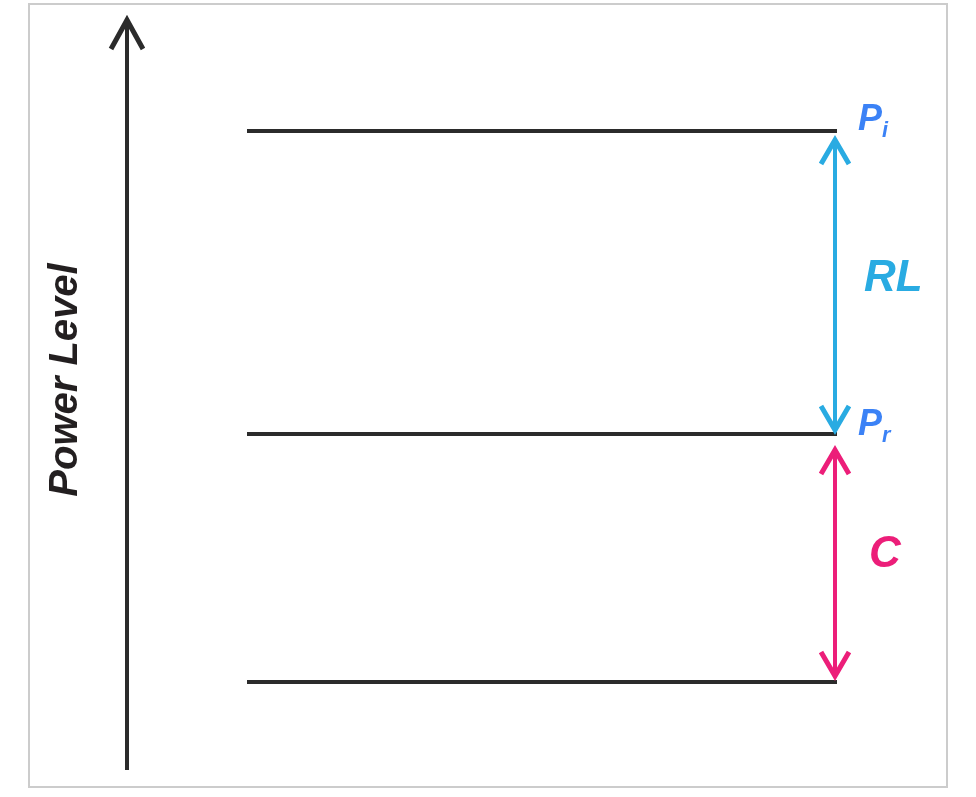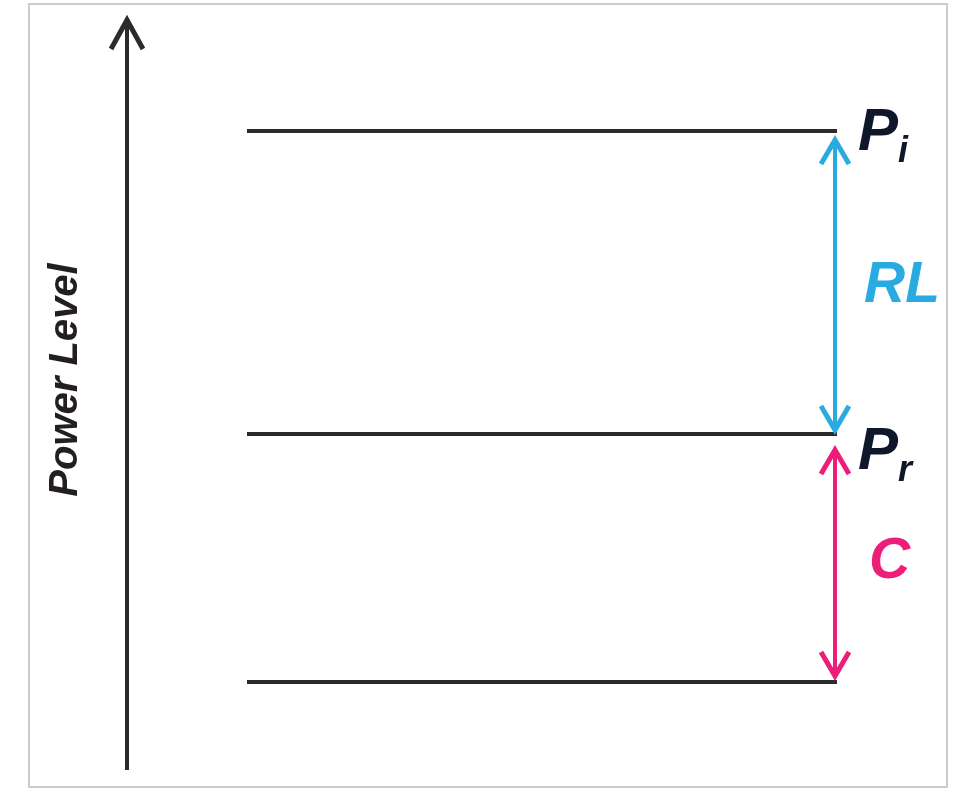--- a/index.html
+++ b/index.html
@@ -31,34 +31,34 @@
     position: absolute;
     height: 4px;
     width: 590px;
     left: 247px;
     background: #2b2b2b;
   }
   .lvl-label {
     position: absolute;
     font-weight: bold;
     font-style: italic;
-    font-size: 60px;
+    font-size: 36px;
     line-height: 1;
-    color: #0f172a;
+    color: #3b82f6;
     white-space: nowrap;
   }
   .lvl-label .sub {
     font-size: 0.60em;
     vertical-align: -0.32em;
   }
   .span-label {
     position: absolute;
     font-weight: bold;
     font-style: italic;
-    font-size: 57px;
+    font-size: 44px;
     line-height: 1;
     white-space: nowrap;
   }
   .span-label.rl { color: #29abe2; }
   .span-label.c  { color: #ec1e79; }
   .axis-label {
     position: absolute;
     left: -87px;
     top: 358px;
     width: 300px;
@@ -87,21 +87,21 @@
 
   <div class="axis-label">Power Level</div>
 
   <div class="hline" style="top:129px;"></div>
   <div class="hline" style="top:432px;"></div>
   <div class="hline" style="top:680px;"></div>
 
   <div class="lvl-label" style="left:858px; top:100px;">
     <span>P</span><span class="sub">i</span>
   </div>
-  <div class="lvl-label" style="left:858px; top:405px;margin-top:14px;">
+  <div class="lvl-label" style="left:858px; top:405px;">
     <span>P</span><span class="sub">r</span>
   </div>
 
   <svg class="arrow-svg" style="left:813px; top:136px;" width="44" height="298" viewBox="0 0 44 298">
     <line x1="22" y1="6" x2="22" y2="292" stroke-width="4" fill="none" stroke="#29abe2"></line>
     <polyline points="8,28 22,4 36,28" stroke-width="5" fill="none" stroke="#29abe2"></polyline>
     <polyline points="8,270 22,294 36,270" stroke-width="5" fill="none" stroke="#29abe2"></polyline>
   </svg>
   <div class="span-label rl" style="left:864px; top:254px;">RL</div>
 

